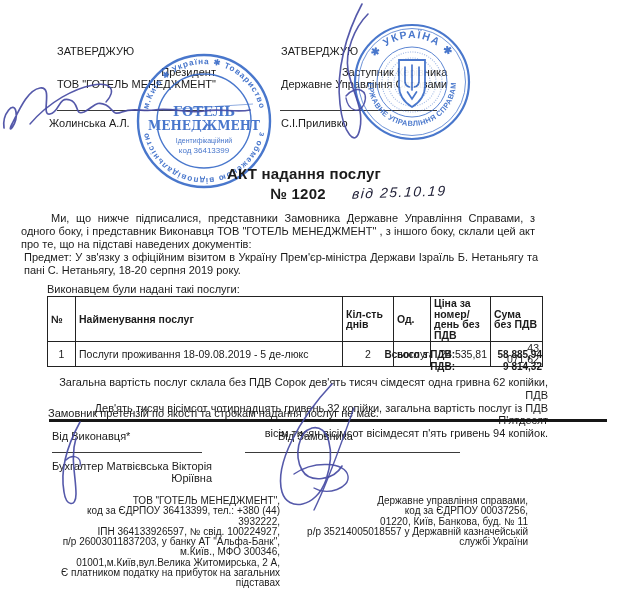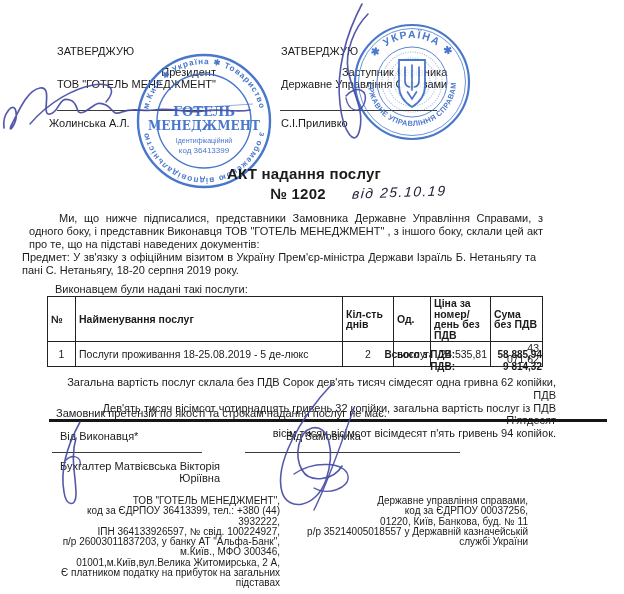--- a/index.html
+++ b/index.html
@@ -1,21 +1,21 @@
 <!DOCTYPE html>
 <html><head>
 <meta charset="utf-8">
 <style>
   html,body{margin:0;padding:0;background:#fff;}
   .page{position:relative;width:624px;height:594px;background:#ffffff;overflow:hidden;
         font-family:"Liberation Sans",sans-serif;color:#1b1b1b;}
   .abs{position:absolute;}
   .ml{white-space:pre-line;text-align:right;}
   .b{font-weight:normal;}
-  .t11{font-size:11px;line-height:13px;margin-left:8px;}
+  .t11{font-size:11px;line-height:13px;}
   .t10{font-size:10px;line-height:10.3px;}
   .hdr{font-size:11px;line-height:12px;}
   .sigline{border-top:1.3px solid #3a3a3a;height:0;}
   .divider{background:#161616;height:2.6px;}
   .title1{font-size:15px;font-weight:bold;text-align:center;letter-spacing:.2px;}
   .handwr{font-size:14px;font-style:italic;color:#23233a;letter-spacing:1.5px;
           transform:rotate(-2deg) skewX(-6deg);}
   table.svc{border-collapse:collapse;table-layout:fixed;width:495px;font-size:10.5px;}
   table.svc th,table.svc td{border:1px solid #222;padding:1px 3px;overflow:hidden;}
   table.svc th{font-weight:bold;text-align:left;vertical-align:middle;height:32px;line-height:10.5px;}
@@ -86,21 +86,21 @@
       <path d="M 47,38 h 26 v 26 c 0,11 -6.5,17 -13,21 c -6.5,-4 -13,-10 -13,-21 z" fill="#ffffff" stroke="#3a6cc8" stroke-width="1.8"></path>
       <path d="M 53,45 v 14 a 6,6 0 0 0 4.5,6 M 67,45 v 14 a 6,6 0 0 1 -4.5,6 M 60,43 v 25 M 55.5,70 l 4.5,7 l 4.5,-7" fill="none" stroke="#3a6cc8" stroke-width="1.7" stroke-linecap="round"></path>
     </g>
   </svg>
 
   <div class="abs title1" style="left:0;top:165px;width:608px;">АКТ надання послуг</div>
   <div class="abs title1" style="left:0;top:185px;width:596px;">№ 1202</div>
   <div class="abs handwr" style="left:352px;top:184px;">від 25.10.19</div>
 
   <div class="abs t11 jus" style="left:21px;top:212px;width:514px;">Ми, що нижче підписалися, представники Замовника Державне Управління Справами, з одного боку, і представник Виконавця ТОВ "ГОТЕЛЬ МЕНЕДЖМЕНТ" , з іншого боку, склали цей акт про те, що на підставі наведених документів:</div>
-  <div class="abs t11 jus" style="left:14px;top:251px;width:514px;text-indent:0;">Предмет: У зв'язку з офіційним візитом в Україну Прем'єр-міністра Держави Ізраїль Б. Нетаньягу та пані С. Нетаньягу, 18-20 серпня 2019  року.</div>
+  <div class="abs t11 jus" style="left:24px;top:251px;width:514px;text-indent:0;">Предмет: У зв'язку з офіційним візитом в Україну Прем'єр-міністра Держави Ізраїль Б. Нетаньягу та пані С. Нетаньягу, 18-20 серпня 2019  року.</div>
   <div class="abs t11" style="left:47px;top:283px;">Виконавцем були надані такі послуги:</div>
 
   <table class="svc abs" style="left:47px;top:296px;">
     <colgroup>
       <col style="width:28px">
         <col style="width:267px">
         <col style="width:51px">
       <col style="width:37px">
         <col style="width:60px">
         <col style="width:52px">
@@ -111,21 +111,21 @@
         <th>Найменування послуг</th>
         <th>Кіл-сть днів</th>
         <th>Од.</th>
         <th>Ціна за номер/день без ПДВ</th>
         <th>Сума без ПДВ</th>
       </tr>
     </thead>
     <tbody>
       <tr>
         <td class="ctr">1</td>
-        <td>Послуги проживання 18-25.08.2019 - 5 де-люкс</td>
+        <td>Послуги проживання 18-09.08.2019 - 5 де-люкс</td>
         <td class="ctr">2</td>
         <td class="ctr">послуга</td>
         <td class="rgt">24 535,81</td>
         <td class="rgt">43 071,62</td>
       </tr>
     </tbody>
   </table>
 
   <table class="tot abs" style="left:300px;top:349px;">
     <colgroup>

